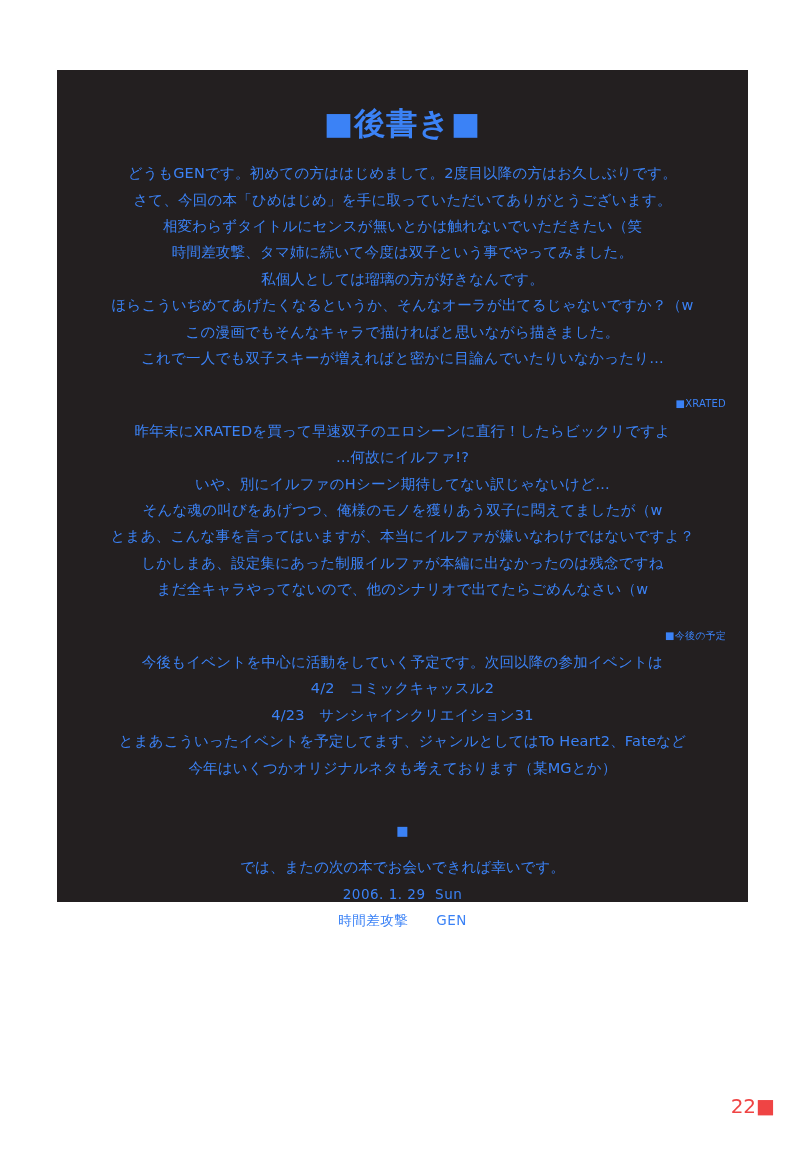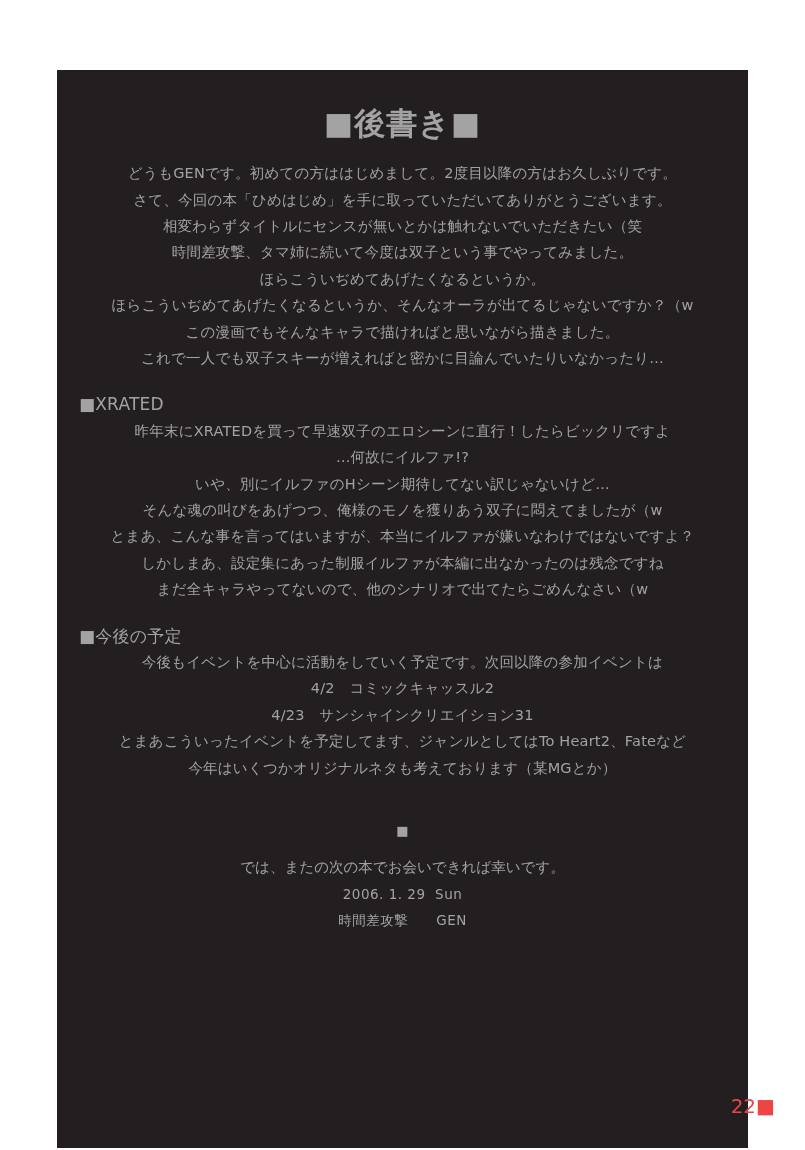--- a/index.html
+++ b/index.html
@@ -19,23 +19,23 @@
     left: 0; top: 0;
     width: 805px;
     height: 1150px;
     background: #ffffff;
   }
   .panel {
     position: absolute;
     left: 57px;
     top: 70px;
     width: 691px;
-    height: 1078px;
+    height: 832px;
     background: #231f20;
-    color: #a3a3a3;
+    color: #3b82f6;
   }
   .title {
     text-align: center;
     font-size: 31px;
     font-weight: bold;
     letter-spacing: 1px;
     margin-top: 36px;
     line-height: 1.1;
     white-space: pre;
   }
@@ -44,22 +44,22 @@
     padding: 0 22px;
   }
   .line {
     text-align: center;
     font-size: 14.5px;
     line-height: 26.4px;
     white-space: pre;
     letter-spacing: 0.2px;
   }
   .section-head {
-    text-align: left;
-    font-size: 17px;
+    text-align: right;
+    font-size: 10px;
     line-height: 26.4px;
     white-space: pre;
     letter-spacing: 0.2px;
     margin-top: 10px;
   }
   .sq-marker {
     text-align: center;
     font-size: 13px;
     line-height: 20px;
     margin-top: 40px;
@@ -96,21 +96,21 @@
 
   <div class="panel">
 
     <div class="title">■後書き■</div>
 
     <div class="body-block">
       <div class="line">どうもGENです。初めての方ははじめまして。2度目以降の方はお久しぶりです。</div>
       <div class="line">さて、今回の本「ひめはじめ」を手に取っていただいてありがとうございます。</div>
       <div class="line">相変わらずタイトルにセンスが無いとかは触れないでいただきたい（笑</div>
       <div class="line">時間差攻撃、タマ姉に続いて今度は双子という事でやってみました。</div>
-      <div class="line">ほらこういぢめてあげたくなるというか。</div>
+      <div class="line">私個人としては瑠璃の方が好きなんです。</div>
       <div class="line">ほらこういぢめてあげたくなるというか、そんなオーラが出てるじゃないですか？（w</div>
       <div class="line">この漫画でもそんなキャラで描ければと思いながら描きました。</div>
       <div class="line">これで一人でも双子スキーが増えればと密かに目論んでいたりいなかったり…</div>
     </div>
 
     <div class="body-block">
       <div class="section-head">■XRATED</div>
       <div class="line">昨年末にXRATEDを買って早速双子のエロシーンに直行！したらビックリですよ</div>
       <div class="line">…何故にイルファ!?</div>
       <div class="line">いや、別にイルファのHシーン期待してない訳じゃないけど…</div>

